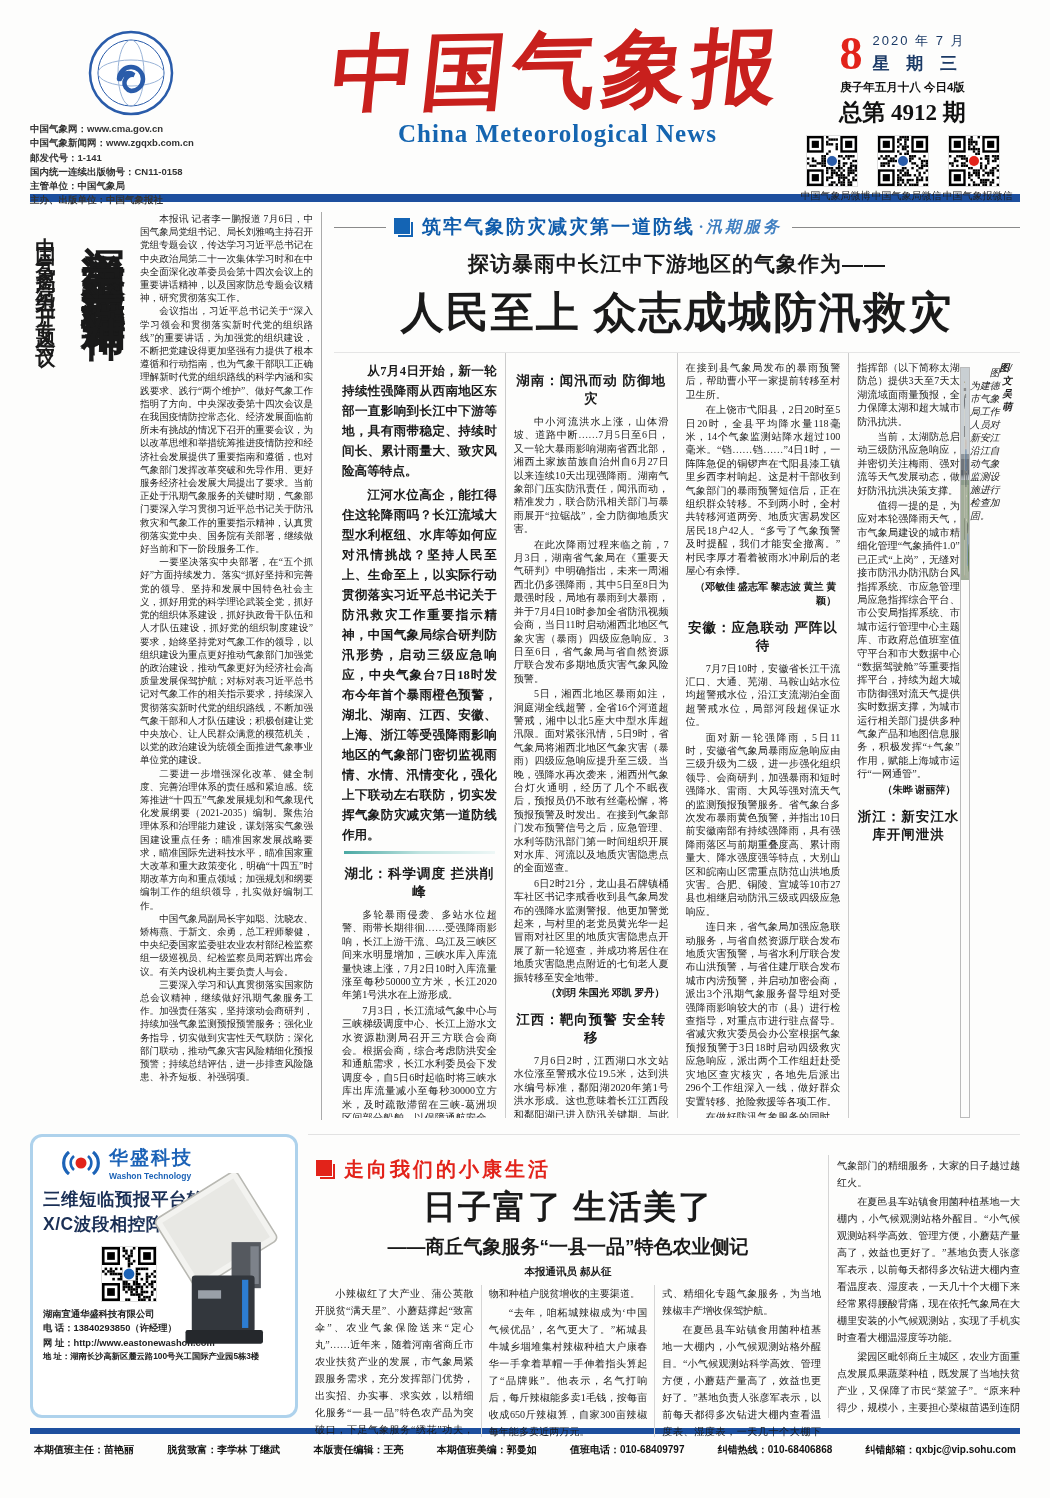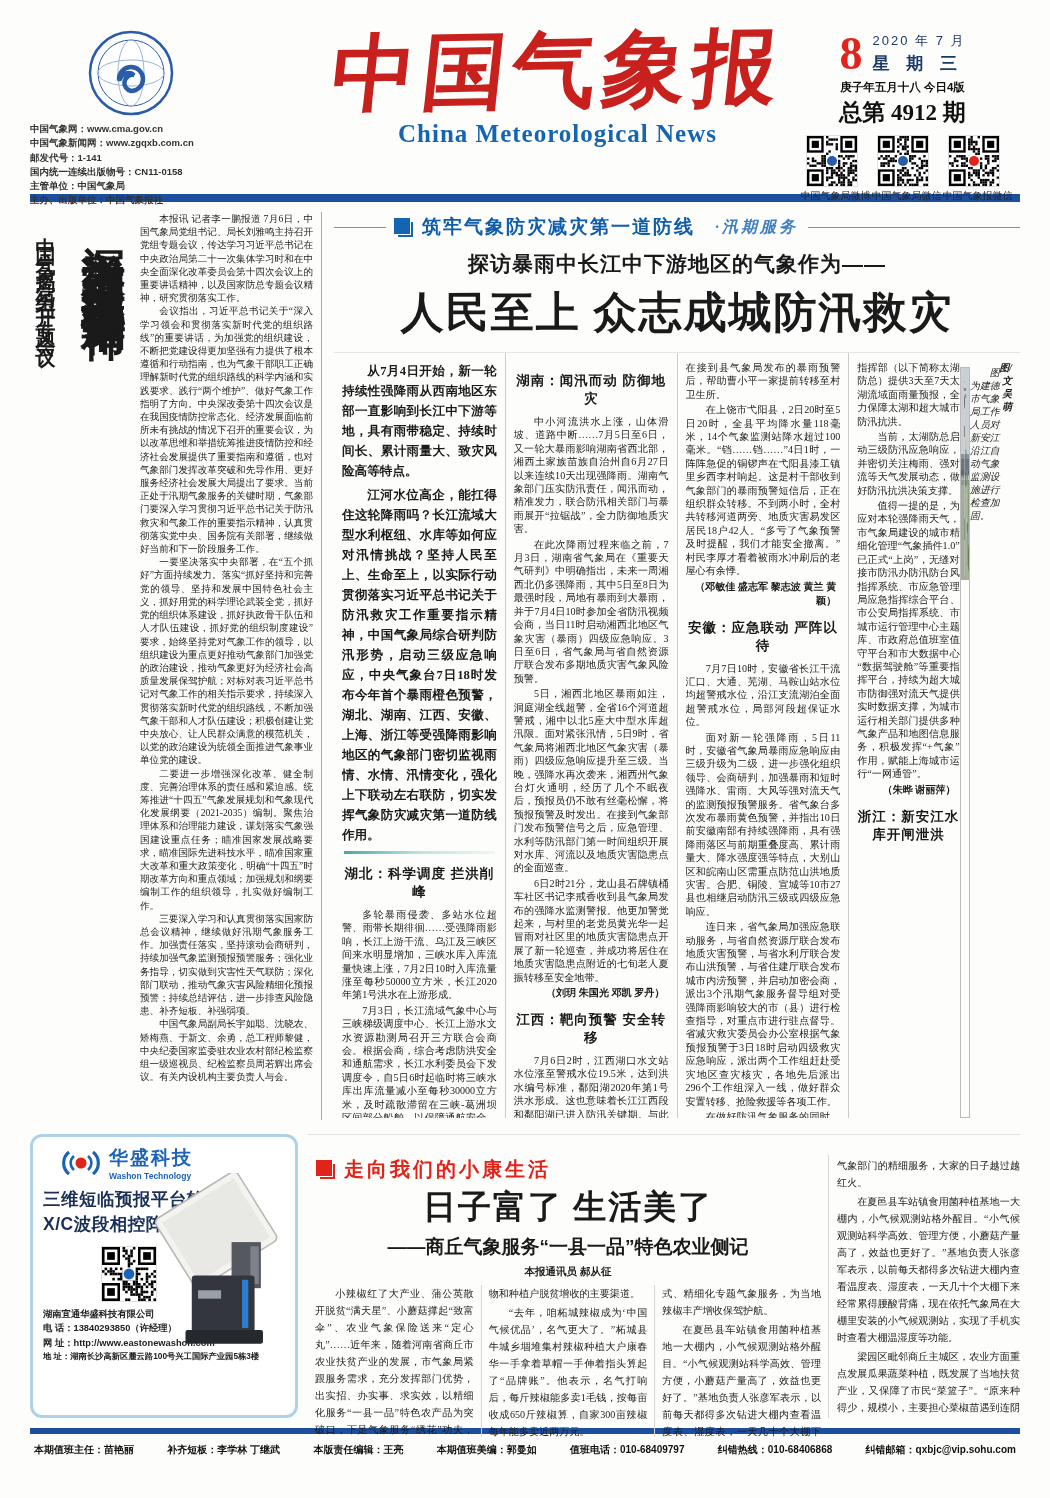--- a/index.html
+++ b/index.html
@@ -46,21 +46,21 @@
   .eyebrow-row { display:flex; align-items:center; height:30px; }
   .eb-line { height:1px; background:#8a8a8a; }
   .eb-line.l { width:52px; }
   .eb-line.r { flex:1; margin-left:10px; }
   .eb-sq { width:19px; height:19px; position:relative; margin:0 9px 0 8px; flex:none; }
   .eb-sq .fill { position:absolute; left:0; top:0; width:16px; height:16px; }
   .eb-sq .shadow { position:absolute; left:4px; top:4px; width:15px; height:15px; border-right:2px solid; border-bottom:2px solid; }
   .eb-sq.blue .fill { background:#1464b4; } .eb-sq.blue .shadow { border-color:#1464b4; }
   .eb-sq.red  .fill { background:#e2231a; } .eb-sq.red  .shadow { border-color:#e2231a; }
   .eyebrow-text { font-size:19px; font-weight:800; color:#0f5cab; font-family:"Liberation Sans",sans-serif; letter-spacing:2px; }
-  .eyebrow-suffix { font-size:16px; font-weight:700; color:#3f7fc1; font-style:italic; margin-left:20px; letter-spacing:3px;text-align:center; }
+  .eyebrow-suffix { font-size:16px; font-weight:700; color:#3f7fc1; font-style:italic; margin-left:4px; letter-spacing:3px;text-align:center; }
   .dek { text-align:center; font-size:21px; font-weight:700; font-family:"Liberation Sans",sans-serif; margin-top:8px; letter-spacing:1px; }
   .main-hl { text-align:center; font-size:43px; font-weight:900; letter-spacing:2px; margin:6px 0 10px; font-family:"Liberation Serif","DejaVu Serif",serif; }
 
   .cols { display:flex; height:766px; border-top:1px solid #e5e5e5; }
   .cols .col { flex:1; padding:8px 8px 0; overflow:hidden; height:100%; }
   .cols .col + .col { border-left:1px solid #ccc; }
   .cols .col .txt { overflow:hidden; height:100%; }
   .col.has-photo { display:flex; flex-direction:row; }
   .col.has-photo .txt { flex:1 1 auto; min-height:0; height:auto; }
   .col p.body, .col p.cont { font-size:10.1px; line-height:13.4px; text-align:justify; margin-bottom:2px; color:#1b1b1b; }
@@ -588,22 +588,22 @@
   <main class="content">
 
     <section class="left-article">
       <div class="v-kicker">中国气象局党组召开专题会议</div>
       <div class="v-headline">深入学习贯彻习近平总书记重要讲话精神</div>
       <div class="la-body" id="left-body">
           <p>本报讯 记者李一鹏报道 7月6日，中国气象局党组书记、局长刘雅鸣主持召开党组专题会议，传达学习习近平总书记在中央政治局第二十一次集体学习时和在中央全面深化改革委员会第十四次会议上的重要讲话精神，以及国家防总专题会议精神，研究贯彻落实工作。</p>
           <p>会议指出，习近平总书记关于“深入学习领会和贯彻落实新时代党的组织路线”的重要讲话，为加强党的组织建设，不断把党建设得更加坚强有力提供了根本遵循和行动指南，也为气象干部职工正确理解新时代党的组织路线的科学内涵和实践要求、践行“两个维护”、做好气象工作指明了方向。中央深改委第十四次会议是在我国疫情防控常态化、经济发展面临前所未有挑战的情况下召开的重要会议，为以改革思维和举措统筹推进疫情防控和经济社会发展提供了重要指南和遵循，也对气象部门发挥改革突破和先导作用、更好服务经济社会发展大局提出了要求。当前正处于汛期气象服务的关键时期，气象部门要深入学习贯彻习近平总书记关于防汛救灾和气象工作的重要指示精神，认真贯彻落实党中央、国务院有关部署，继续做好当前和下一阶段服务工作。</p>
           <p>一要坚决落实中央部署，在“五个抓好”方面持续发力。落实“抓好坚持和完善党的领导、坚持和发展中国特色社会主义，抓好用党的科学理论武装全党，抓好党的组织体系建设，抓好执政骨干队伍和人才队伍建设，抓好党的组织制度建设”要求，始终坚持党对气象工作的领导，以组织建设为重点更好推动气象部门加强党的政治建设，推动气象更好为经济社会高质量发展保驾护航；对标对表习近平总书记对气象工作的相关指示要求，持续深入贯彻落实新时代党的组织路线，不断加强气象干部和人才队伍建设；积极创建让党中央放心、让人民群众满意的模范机关，以党的政治建设为统领全面推进气象事业单位党的建设。</p>
           <p>二要进一步增强深化改革、健全制度、完善治理体系的责任感和紧迫感。统筹推进“十四五”气象发展规划和气象现代化发展纲要（2021-2035）编制。聚焦治理体系和治理能力建设，谋划落实气象强国建设重点任务；瞄准国家发展战略要求，瞄准国际先进科技水平，瞄准国家重大改革和重大政策变化，明确“十四五”时期改革方向和重点领域；加强规划和纲要编制工作的组织领导，扎实做好编制工作。</p>
+          <p>中国气象局副局长宇如聪、沈晓农、矫梅燕、于新文、余勇，总工程师黎健，中央纪委国家监委驻农业农村部纪检监察组一级巡视员、纪检监察员周若辉出席会议。有关内设机构主要负责人与会。</p>
           <p>三要深入学习和认真贯彻落实国家防总会议精神，继续做好汛期气象服务工作。加强责任落实，坚持滚动会商研判，持续加强气象监测预报预警服务；强化业务指导，切实做到灾害性天气联防；深化部门联动，推动气象灾害风险精细化预报预警；持续总结评估，进一步排查风险隐患、补齐短板、补强弱项。</p>
-          <p>中国气象局副局长宇如聪、沈晓农、矫梅燕、于新文、余勇，总工程师黎健，中央纪委国家监委驻农业农村部纪检监察组一级巡视员、纪检监察员周若辉出席会议。有关内设机构主要负责人与会。</p>
         </div>
     </section>
 
     <section class="main-article">
       <div class="eyebrow-row">
         <span class="eb-line l"></span>
         <span class="eb-sq blue">
             <span class="shadow"></span>
             <span class="fill"></span>
           </span>
@@ -908,21 +908,21 @@
           <p class="cont">气象部门的精细服务，大家的日子越过越红火。</p>
           <p class="body">在夏邑县车站镇食用菌种植基地一大棚内，小气候观测站格外醒目。“小气候观测站科学高效、管理方便，小蘑菇产量高了，效益也更好了。”基地负责人张彦军表示，以前每天都得多次钻进大棚内查看温度表、湿度表，一天几十个大棚下来经常累得腰酸背痛，现在依托气象局在大棚里安装的小气候观测站，实现了手机实时查看大棚温湿度等功能。</p>
           <p class="body">梁园区毗邻商丘主城区，农业方面重点发展瓜果蔬菜种植，既发展了当地扶贫产业，又保障了市民“菜篮子”。“原来种得少，规模小，主要担心菜椒苗遇到连阴雨天气和涝灾易腐烂或绝收，不敢冒险。”在梁园区李庄乡志成农业合作社，负责人闫照杰指着眼前的菜椒苗表示，得益于农业气象保险，即使因为天气不好造成绝收，也能及时获得赔偿。眼下，伴随瓜果蔬菜种植规模的扩大，带动了更多人就业脱贫。</p>
         </div>
     </section>
   </div>
 
   <div class="navy-bar thin"></div>
   <footer class="footer" id="footer-row">
       <span>本期值班主任：苗艳丽</span>
-      <span>补齐短板：李学林 丁继武</span>
+      <span>脱贫致富：李学林 丁继武</span>
       <span>本版责任编辑：王亮</span>
       <span>本期值班美编：郭曼如</span>
       <span>值班电话：010-68409797</span>
       <span>纠错热线：010-68406868</span>
       <span>纠错邮箱：qxbjc@vip.sohu.com</span>
     </footer>
 
 </div>
 
 </body></html>

